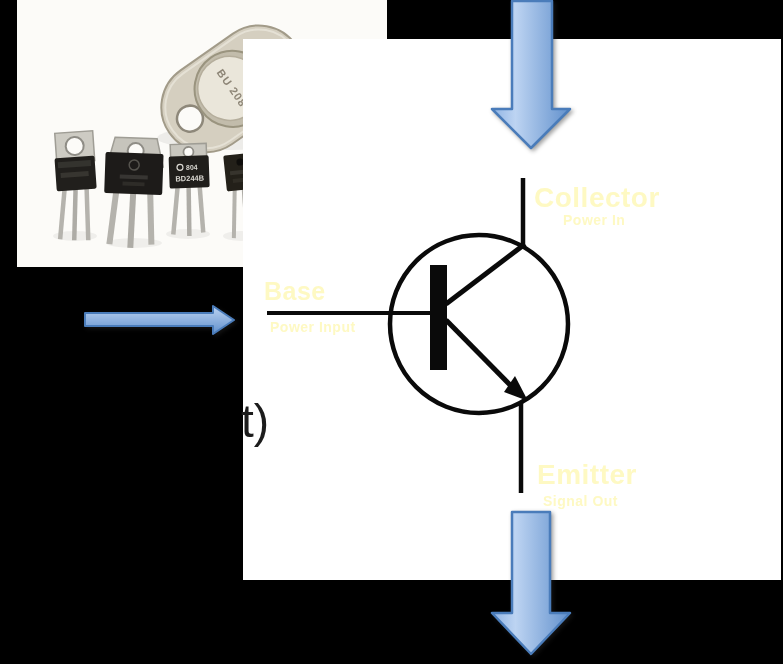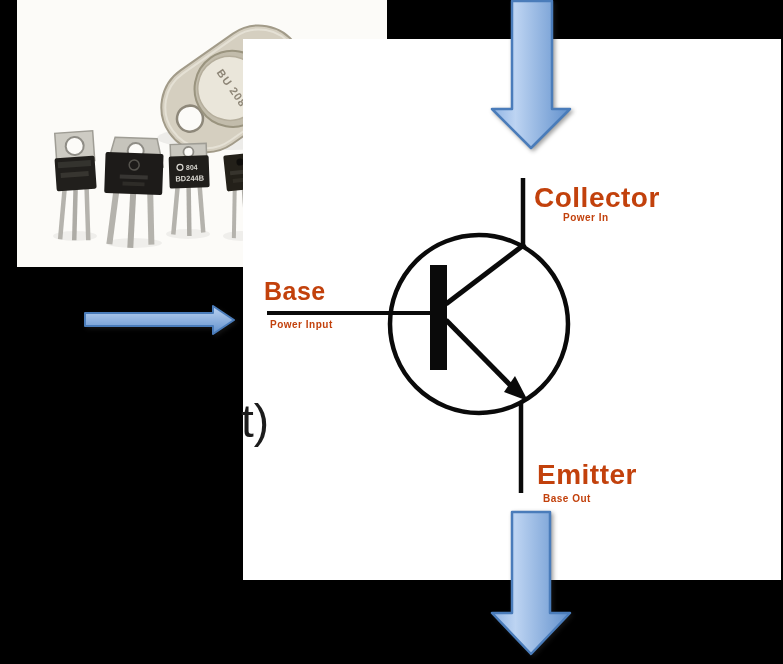--- a/index.html
+++ b/index.html
@@ -1,23 +1,23 @@
 <!DOCTYPE html>
 <html><head>
 <meta charset="utf-8">
 <style>
   html,body{margin:0;padding:0;background:#000;}
   #page{position:relative;width:783px;height:664px;background:#000;overflow:hidden;
         font-family:"Liberation Sans", sans-serif;}
   .panel{position:absolute;}
   #photo-panel{left:17px;top:0;width:370px;height:267px;background:#fcfbf8;}
   #diagram-panel{left:243px;top:39px;width:538px;height:541px;background:#ffffff;}
-  .lbl{position:absolute;color:#c2410c;font-weight:bold;line-height:1;white-space:nowrap;}
+  .lbl{position:absolute;color:#fef9c3;font-weight:bold;line-height:1;white-space:nowrap;}
   .lbl-big{font-size:28px;letter-spacing:0.5px;}
-  .lbl-small{font-size:10px;letter-spacing:0.5px;}
+  .lbl-small{font-size:14px;letter-spacing:0.5px;}
   #base-label{left:264px;top:279px;font-size:25px;}
   #signal-input-label{left:270px;top:320px;}
   #collector-label{left:534px;top:184px;}
   #power-in-label{left:563px;top:213px;}
   #emitter-label{left:537px;top:461px;text-align:center;}
   #power-out-label{left:543px;top:494px;}
   #cropped-text{position:absolute;left:241px;top:398px;font-size:46px;color:#1c1c1c;
         font-weight:400;line-height:1;}
   svg{display:block;}
   .arrow-svg{position:absolute;filter:drop-shadow(2px 2px 2px rgba(40,40,40,0.45));}
@@ -127,21 +127,21 @@
     <line x1="446" y1="320" x2="516" y2="391" stroke="#0a0a0a" stroke-width="5"></line>
     <polygon points="528,401 504,392 515,376" fill="#0a0a0a"></polygon>
     <line x1="521" y1="403" x2="521" y2="493" stroke="#0a0a0a" stroke-width="4.5"></line>
   </svg>
 
   <div class="lbl lbl-big" id="collector-label">Collector</div>
   <div class="lbl lbl-small" id="power-in-label">Power In</div>
   <div class="lbl lbl-big" id="base-label">Base</div>
   <div class="lbl lbl-small" id="signal-input-label">Power Input</div>
   <div class="lbl lbl-big" id="emitter-label">Emitter</div>
-  <div class="lbl lbl-small" id="power-out-label">Base Out</div>
+  <div class="lbl lbl-small" id="power-out-label">Signal Out</div>
 
   <div id="cropped-text">t)</div>
 
   <svg class="arrow-svg" style="left:489px;top:0;" width="84" height="150" viewBox="0 0 84 150">
     <defs>
       <linearGradient id="gTop" x1="0" y1="0" x2="1" y2="0">
         <stop offset="0" stop-color="#8fb3e3"></stop>
         <stop offset="0.3" stop-color="#bdd4f2"></stop>
         <stop offset="1" stop-color="#6190cc"></stop>
       </linearGradient>

